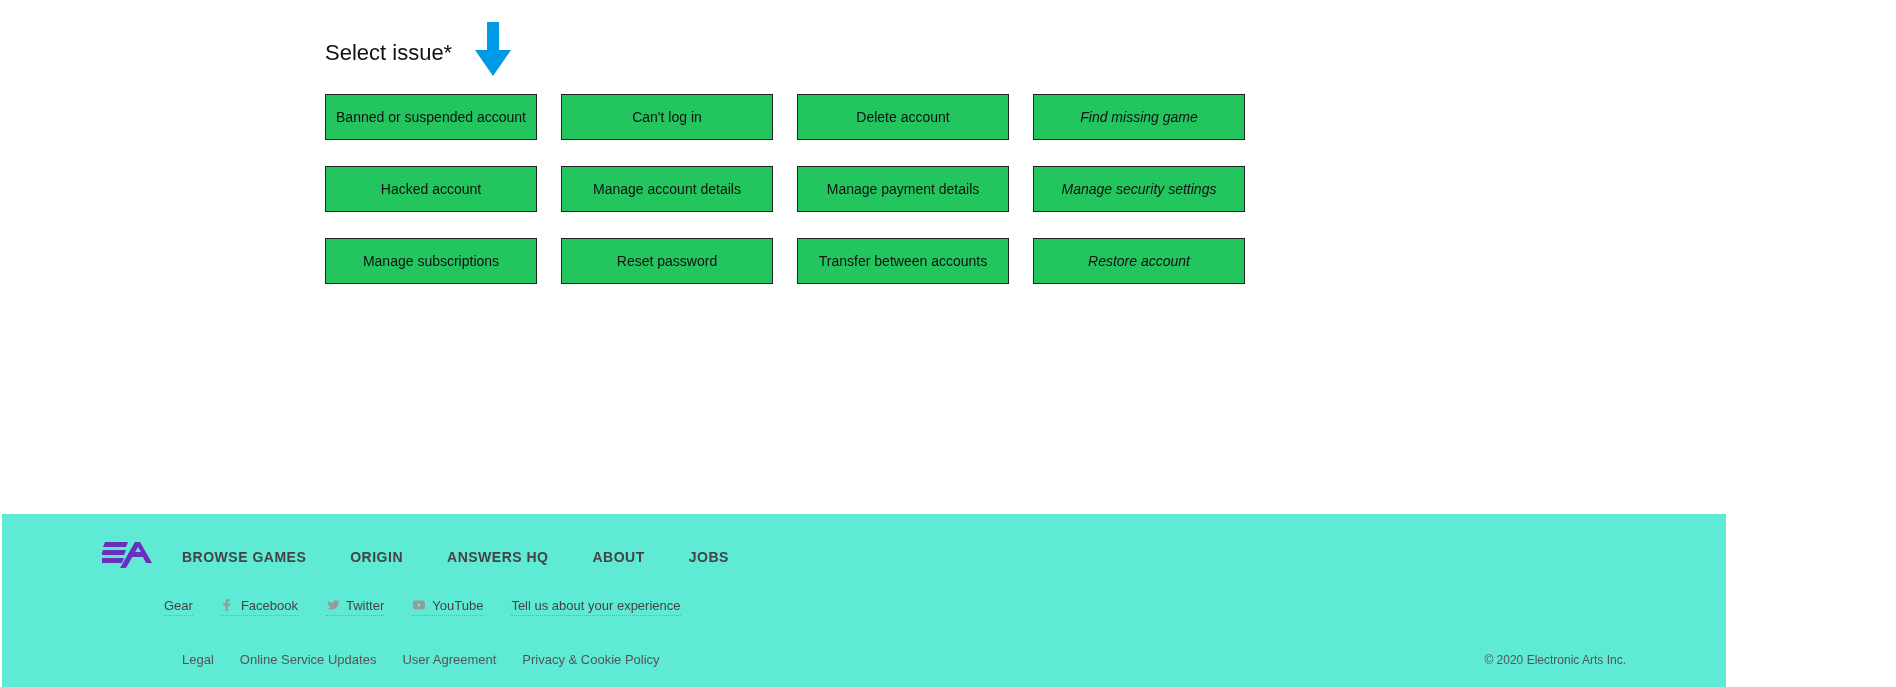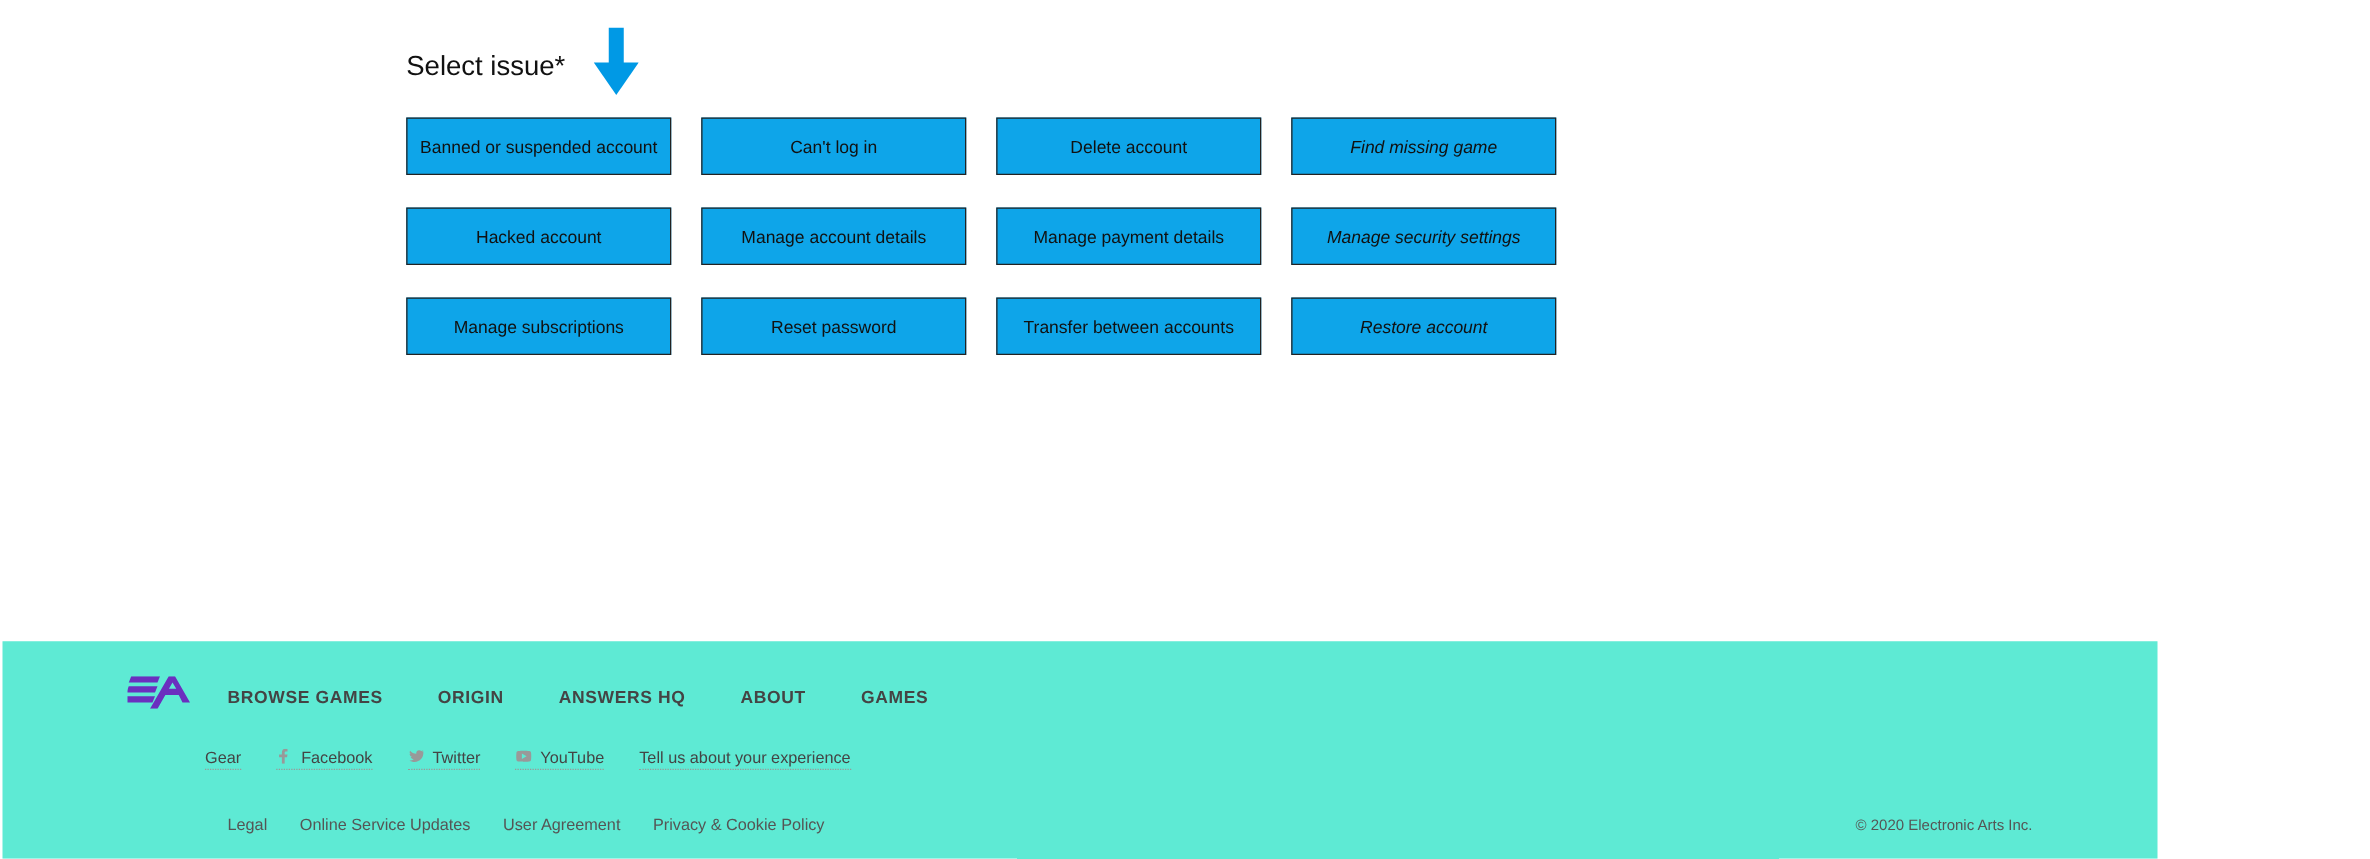--- a/index.html
+++ b/index.html
@@ -4,21 +4,21 @@
 <style>
   * { box-sizing: border-box; }
   html,body { margin:0; padding:0; font-family: Arial, Helvetica, sans-serif; background:#fff; color:#111; }
   .page { width:1724px; min-height:687px; position:relative; }
   .content { padding-top:40px; padding-left:325px; }
   .heading { font-size:22px; font-weight:400; margin-bottom:28px; }
   .arrow { position:absolute; left:475px; top:22px; }
   .grid { display:flex; flex-wrap:wrap; width:940px; }
   .option {
     width:212px; height:46px; margin-right:24px; margin-bottom:26px;
-    border:1px solid #222; background:#0ea5e9; display:flex; align-items:center; justify-content:center;
+    border:1px solid #222; background:#22c55e; display:flex; align-items:center; justify-content:center;
     font-size:14px; cursor:pointer; user-select:none;
   }
   .option:nth-child(4n){ margin-right:0;font-style:italic; }
   footer {
     position:absolute; left:2px; bottom:0; width:100%; background:#5eead4;
     padding:28px 100px 20px 100px;
   }
   .footer-inner { position:relative; }
   .row1 { display:flex; align-items:center; margin-bottom:26px; }
   .logo { margin-right:30px; }
@@ -97,21 +97,21 @@
               <polygon points="-1,16 22,16 20,21 -3,21"></polygon>
               <polygon points="33,0 38,0 50,21 44,21 41,15 30,15 33,10 39,10 36,5 24,26 18,26"></polygon>
             </g>
           </svg>
         </span>
         <nav class="nav">
           <a>BROWSE GAMES</a>
           <a>ORIGIN</a>
           <a>ANSWERS HQ</a>
           <a>ABOUT</a>
-          <a>GAMES</a>
+          <a>JOBS</a>
         </nav>
       </div>
 
       <div class="row2">
         <a>
             <span>Gear</span>
           </a>
         <a>
           <span class="social-ico">
             <svg viewBox="0 0 16 16" width="12" height="12">

